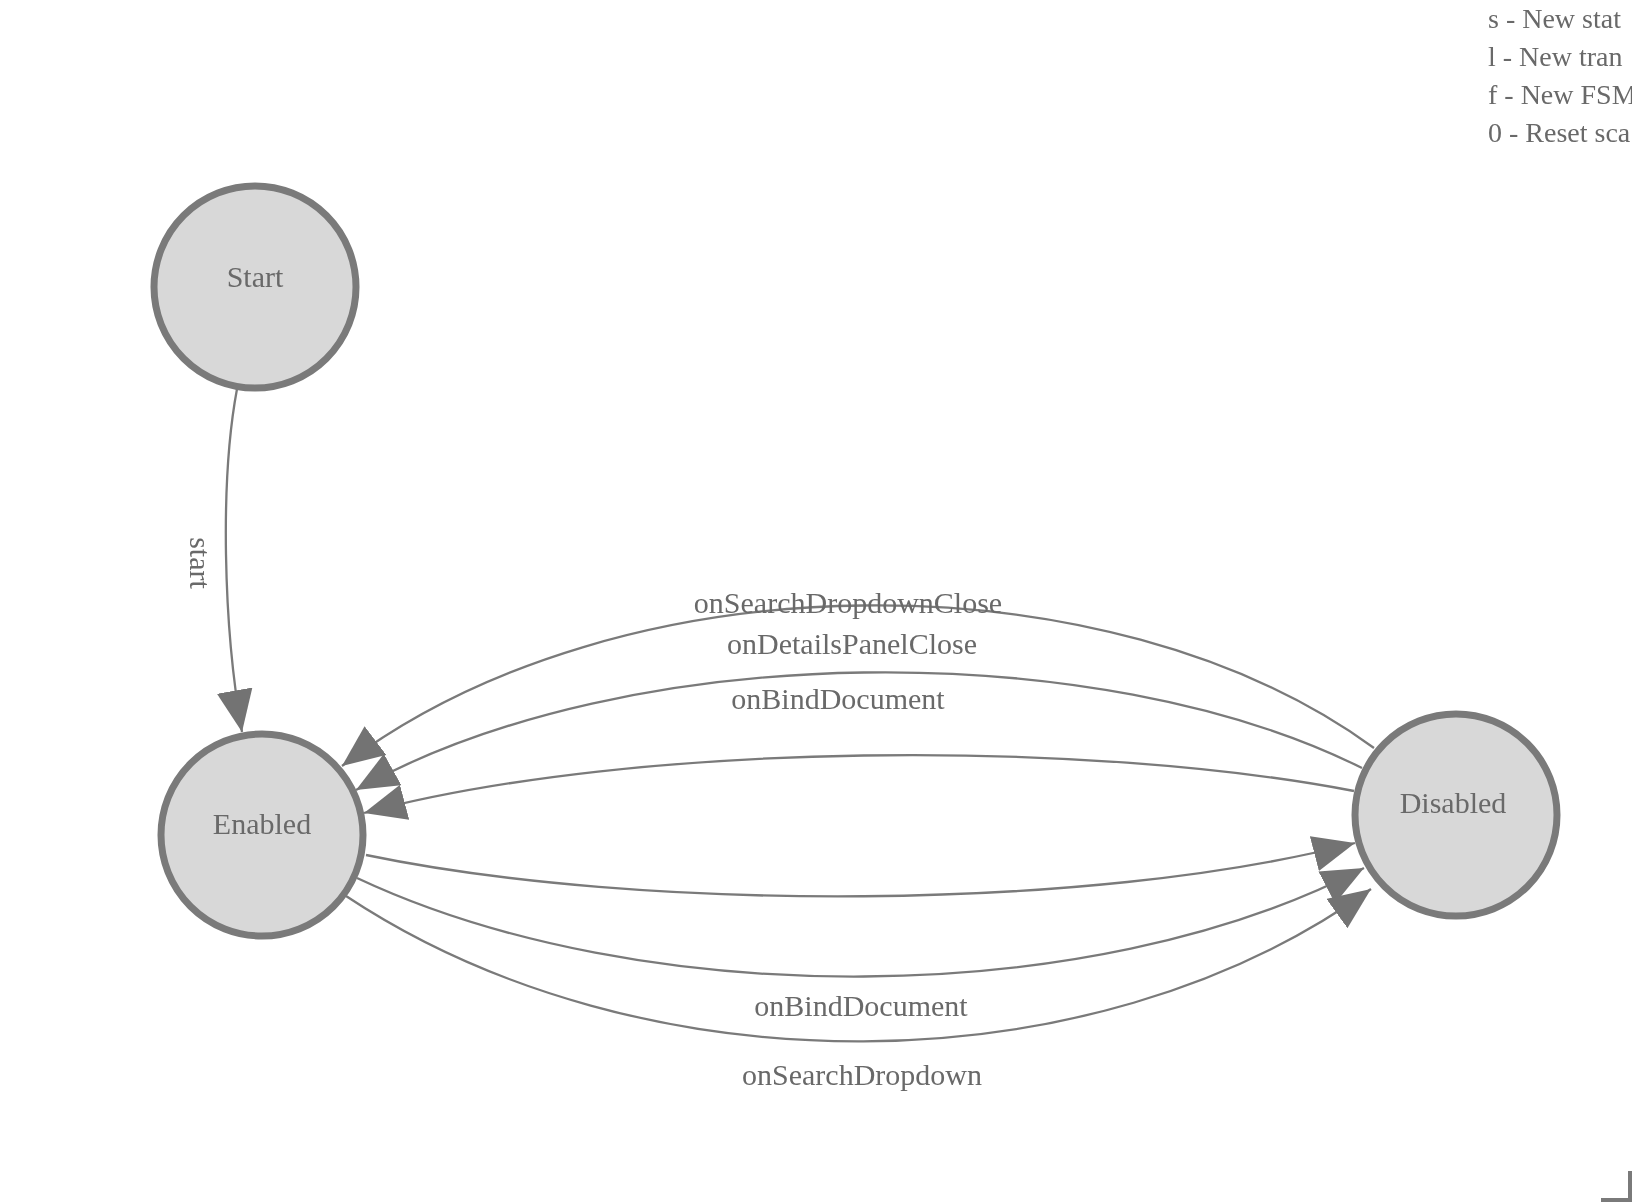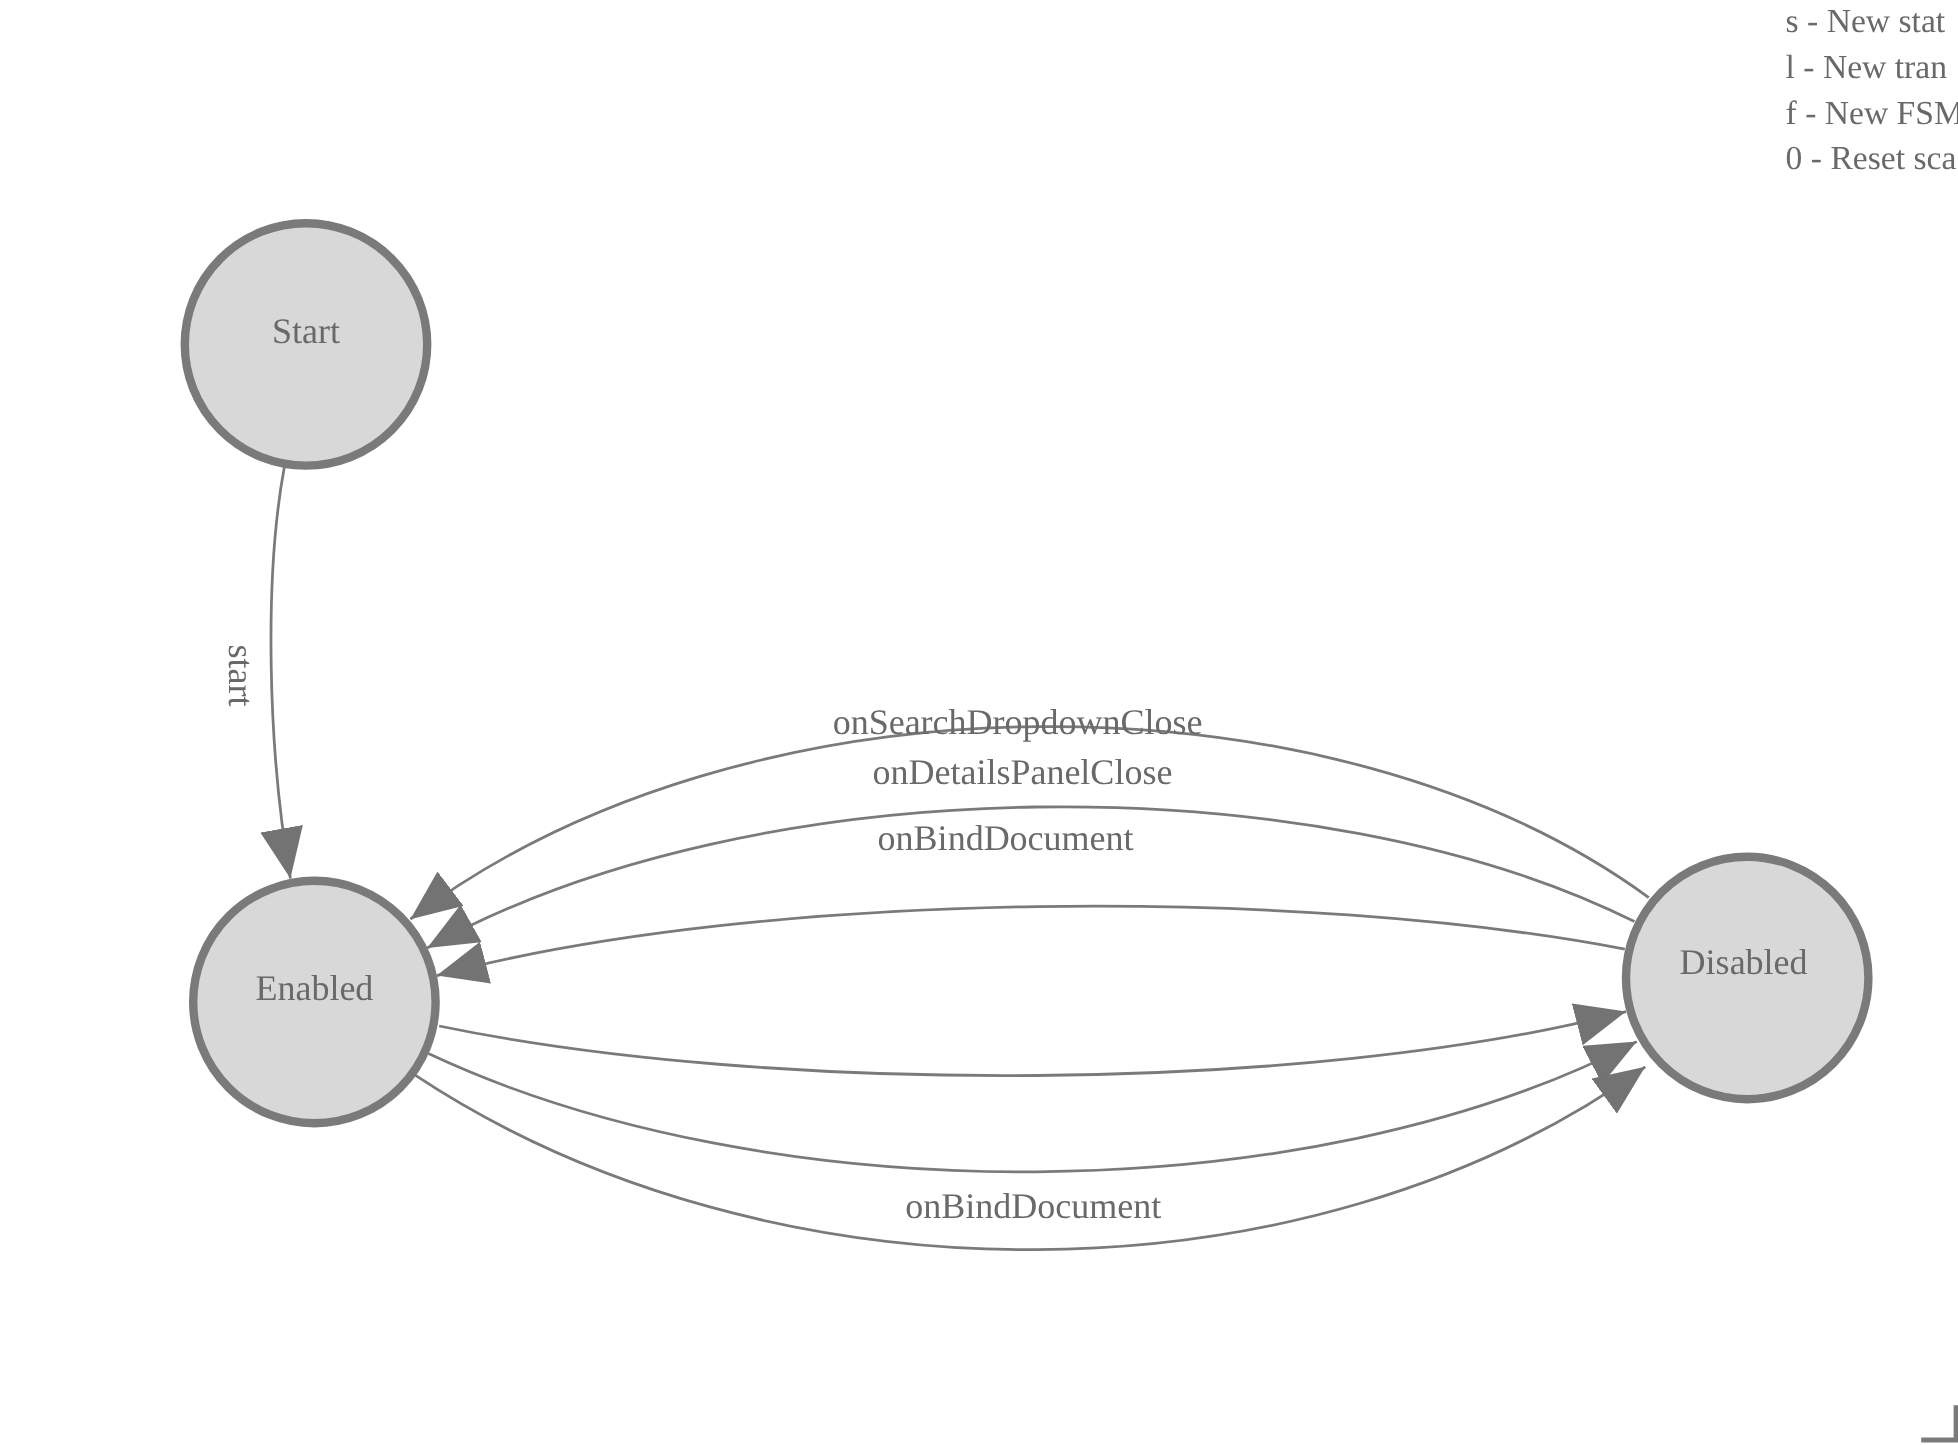--- a/index.html
+++ b/index.html
@@ -69,20 +69,21 @@
 
   <div class="node-label" style="left:255px;top:277px">Start</div>
   <div class="node-label" style="left:262px;top:824px">Enabled</div>
   <div class="node-label" style="left:1453px;top:803px">Disabled</div>
 
   <div class="edge-label vertical" style="left:200px;top:563px">start</div>
   <div class="edge-label" style="left:848px;top:603px">onSearchDropdownClose</div>
   <div class="edge-label" style="left:852px;top:644px">onDetailsPanelClose</div>
   <div class="edge-label" style="left:838px;top:699px">onBindDocument</div>
   <div class="edge-label" style="left:861px;top:1006px">onBindDocument</div>
+  <div class="edge-label" style="left:862px;top:1075px">onSearchDropdown</div>
 
   <div class="legend">
     <div>s - New stat</div>
     <div>l - New tran</div>
     <div>f - New FSM</div>
     <div>0 - Reset sca</div>
   </div>
 
 </div>
 

